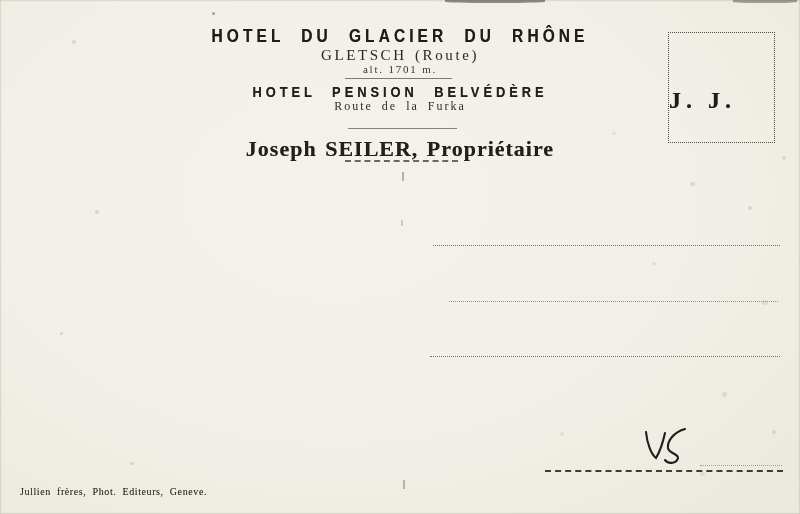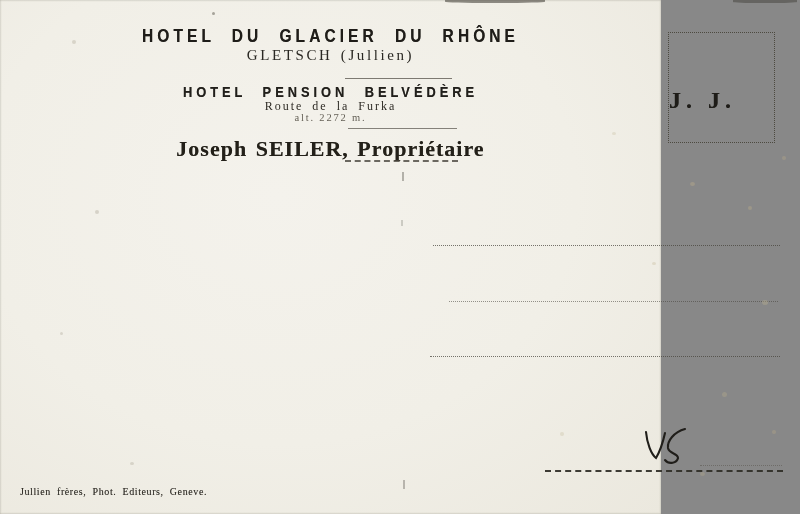--- a/index.html
+++ b/index.html
@@ -2,21 +2,21 @@
 <html><head>
 <meta charset="utf-8">
 <style>
   html,body{margin:0;padding:0;}
   body{
     width:800px;height:514px;overflow:hidden;
     font-family:"Liberation Serif", serif;
     background:#888;
   }
   .card{
-    position:relative;width:661px;height:514px;
+    position:relative;width:800px;height:514px;
     background:
       radial-gradient(ellipse at 42% 38%, #f4f2ec 0%, #f1efe7 55%, #ebe8de 100%);
     box-shadow:inset 0 0 2px rgba(90,85,70,.5);
     color:#26241f;
   }
   
   .hdr{position:absolute;left:0;width:100%;text-align:center;white-space:nowrap;}
   .hotel1-name{
     top:27px;font-family:"Liberation Sans",sans-serif;font-weight:700;
     font-size:16px;letter-spacing:4.2px;word-spacing:9px;
@@ -73,26 +73,26 @@
   .speck{position:absolute;border-radius:50%;}
   .edge-smudge{position:absolute;background:rgba(58,55,48,.55);border-radius:0 0 45% 45%;}
   .tick{position:absolute;background:rgba(60,57,50,.35);}
 </style>
 </head>
 <body>
 
 <div class="card">
 
   <div class="hdr hotel1-name">HOTEL DU GLACIER DU RHÔNE</div>
-  <div class="hdr hotel1-location">GLETSCH (Jullien)</div>
+  <div class="hdr hotel1-location">GLETSCH (Route)</div>
+  <div class="hdr alt1">alt. 1701 m.</div>
   <div class="rule rule-alt1"></div>
 
   <div class="hdr hotel2-name">HOTEL PENSION BELVÉDÈRE</div>
   <div class="hdr hotel2-location">Route de la Furka</div>
-  <div class="hdr alt2">alt. 2272 m.</div>
   <div class="rule rule-alt2"></div>
 
   <div class="hdr proprietor">Joseph SEILER, Propriétaire</div>
   <div class="rule rule-prop"></div>
 
   <div class="stamp-box">
     <span class="stamp-initials">J. J.</span>
   </div>
 
   <div class="addr addr-1"></div>

